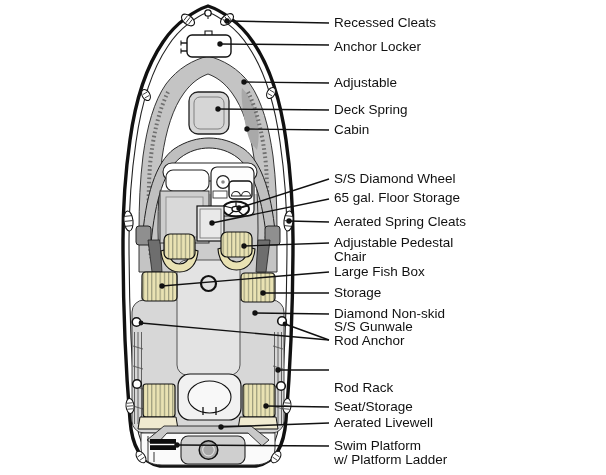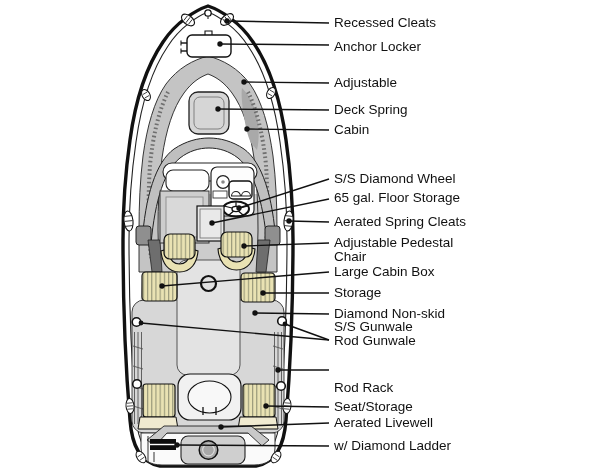--- a/index.html
+++ b/index.html
@@ -325,38 +325,39 @@
       <span>65 gal. Floor Storage</span>
     </div>
 <div class="label" style="top:215px">
       <span>Aerated Spring Cleats</span>
     </div>
 <div class="label" style="top:236px">
       <span>Adjustable Pedestal</span>
       <span>Chair</span>
     </div>
 <div class="label" style="top:265px">
-      <span>Large Cabin Box</span>
+      <span>Large Fish Box</span>
     </div>
 <div class="label" style="top:286px">
       <span>Storage</span>
     </div>
 <div class="label" style="top:307px">
       <span>Diamond Non-skid</span>
     </div>
 <div class="label" style="top:320px">
       <span>S/S Gunwale</span>
-      <span>Rod Gunwale</span>
+      <span>Rod Anchor</span>
     </div>
 <div class="label" style="top:381px">
       <span>Rod Rack</span>
     </div>
 <div class="label" style="top:400px">
       <span>Seat/Storage</span>
     </div>
 <div class="label" style="top:416px">
       <span>Aerated Livewell</span>
     </div>
 <div class="label" style="top:439px">
-      <span>w/ Diamond Ladder</span>
+      <span>Swim Platform</span>
+      <span>w/ Platform Ladder</span>
     </div>
 
 </div>
 
 </body></html>

